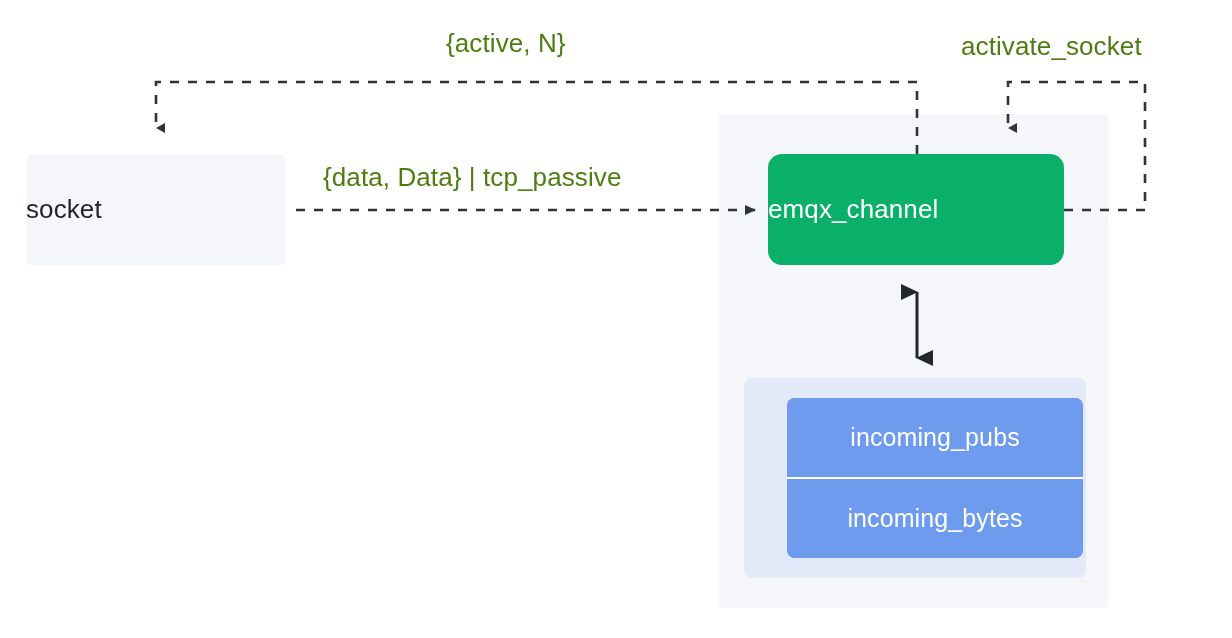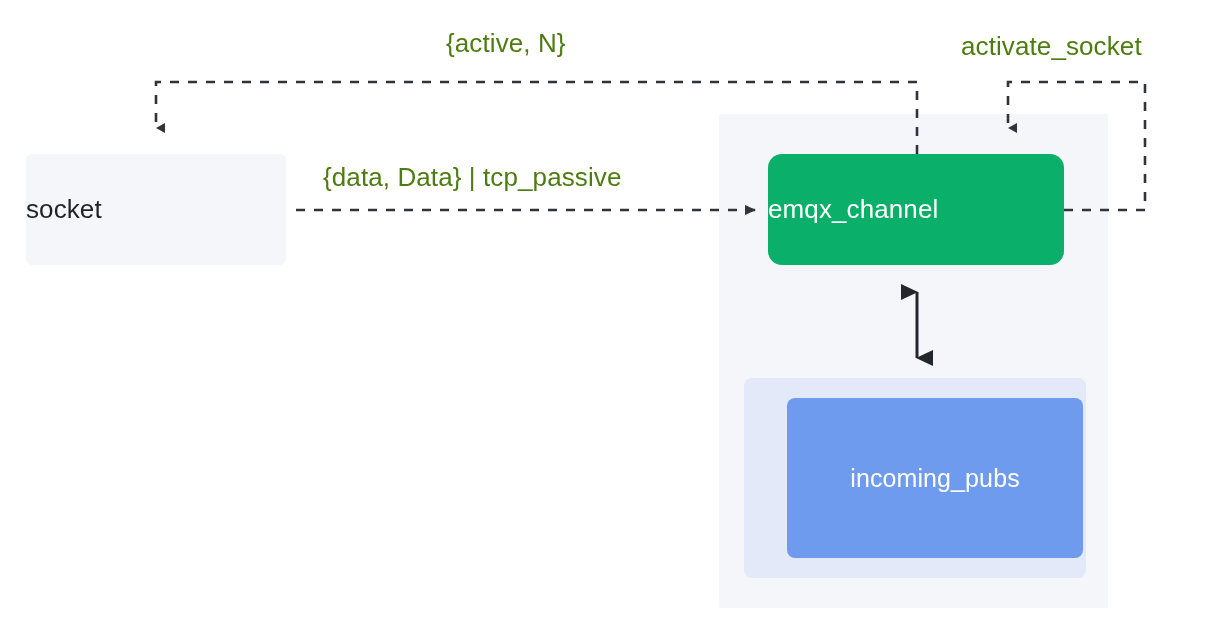--- a/index.html
+++ b/index.html
@@ -170,20 +170,23 @@
   </div>
 
   <div class="node" id="emqx-channel-node">
     <span>emqx_channel</span>
   </div>
 
   <div id="counters-stack">
     <div class="counter-row">
       <span>incoming_pubs</span>
     </div>
+    <div class="counter-row">
+      <span>incoming_bytes</span>
+    </div>
   </div>
 
   <div class="edge-label" id="label-active-n">{active, N}</div>
 
   <div class="edge-label" id="label-activate-socket">activate_socket</div>
 
   <div class="edge-label" id="label-data-tcp-passive">{data, Data} | tcp_passive</div>
 
 </div>
 

